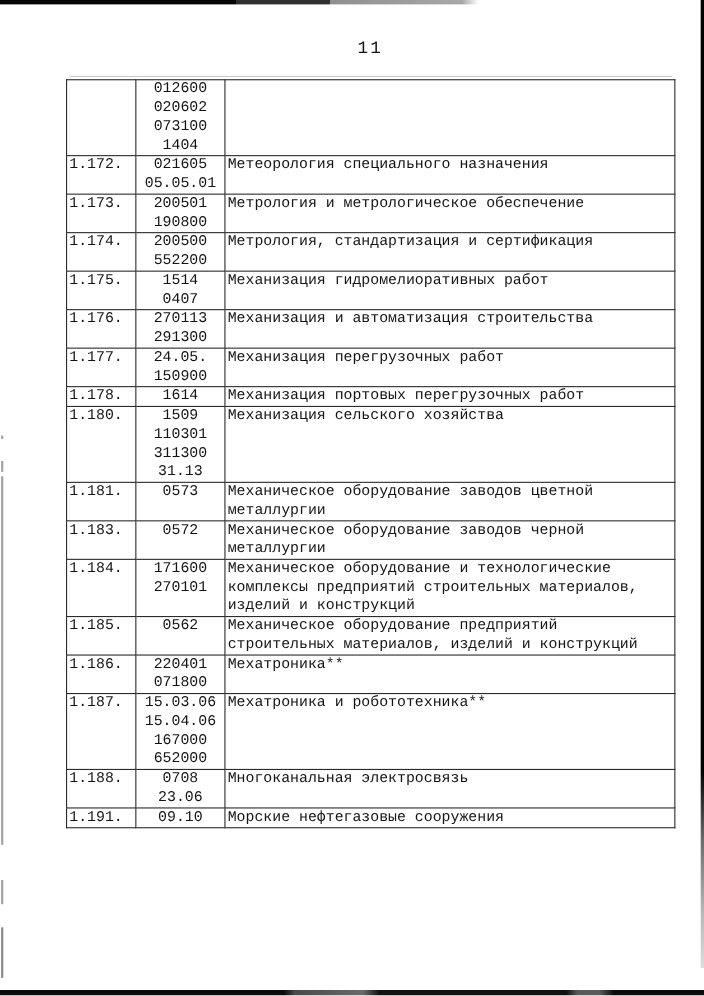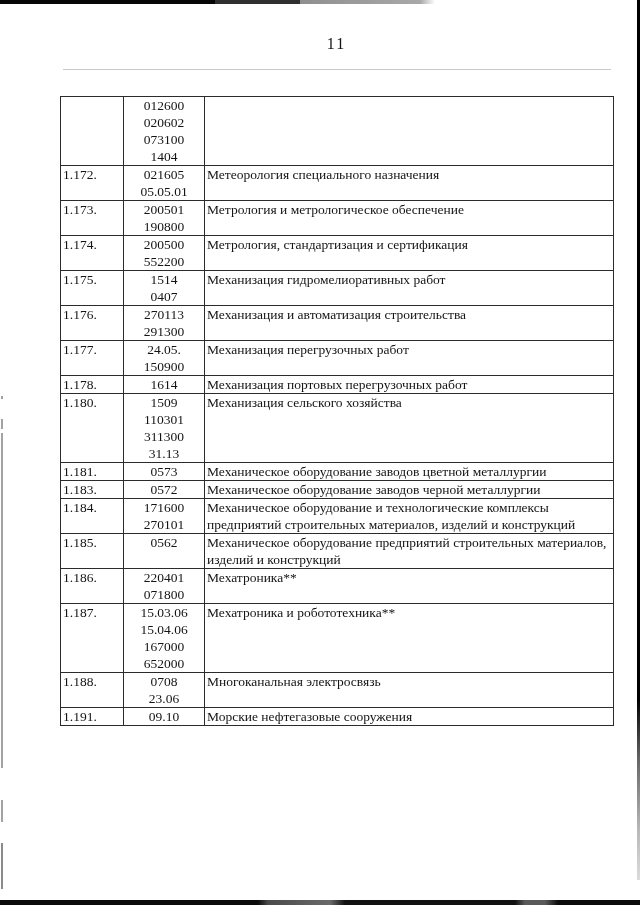--- a/index.html
+++ b/index.html
@@ -3,21 +3,21 @@
 <meta charset="utf-8">
 <style>
   html, body { margin: 0; padding: 0; }
   body { background: #ffffff; }
   .page {
     position: relative;
     width: 640px;
     height: 905px;
     background: #ffffff;
     overflow: hidden;
-    font-family: Liberation Serif, serif;
+    font-family: Liberation Mono, monospace;
     color: #141414;
   }
 
   
   .scan-top {
     position: absolute; top: 0; left: 0; height: 4px; width: 435px;
     background: linear-gradient(to right,
       #060606 0px, #060606 215px,
       #2f2f2f 215px, #2f2f2f 300px,
       #8f8f8f 300px, #a8a8a8 420px,
@@ -56,21 +56,21 @@
   
   .page-number {
     position: absolute; top: 35px; left: 60px; width: 553px;
     text-align: center; font-size: 16px; letter-spacing: 2px;
   }
 
   
   table.spec {
     position: absolute; top: 72px; left: 60px; width: 553px;
     border-collapse: collapse; table-layout: fixed;
-    font-size: 13.5px; line-height: 17px; margin-top: 24px;
+    font-size: 13.5px; line-height: 17px;
   }
   table.spec td {
     border: 1px solid #2b2b2b;
     vertical-align: top;
     padding: 0 2px;
     overflow: hidden;
   }
   td.cell-num   { text-align: left; }
   td.cell-codes { text-align: center; }
   td.cell-name  { text-align: left; padding: 0 4px 0 6px; }

